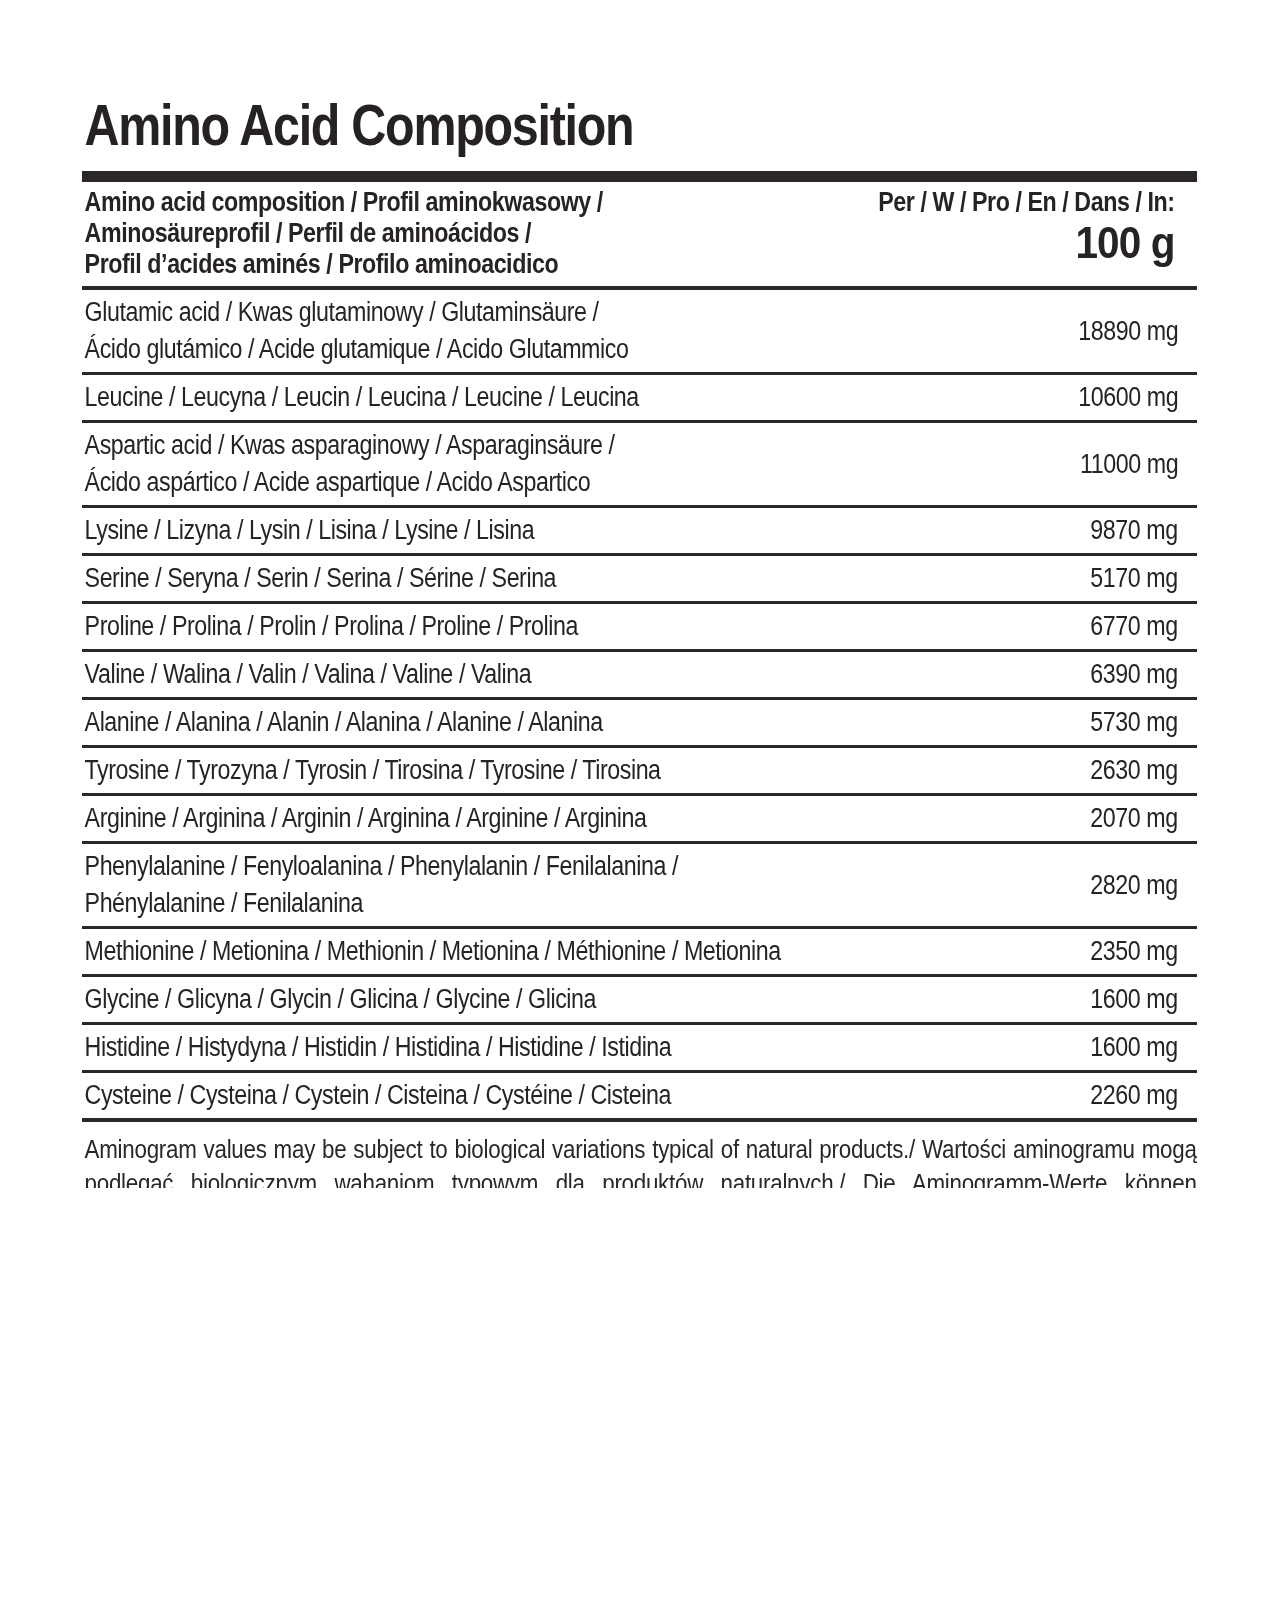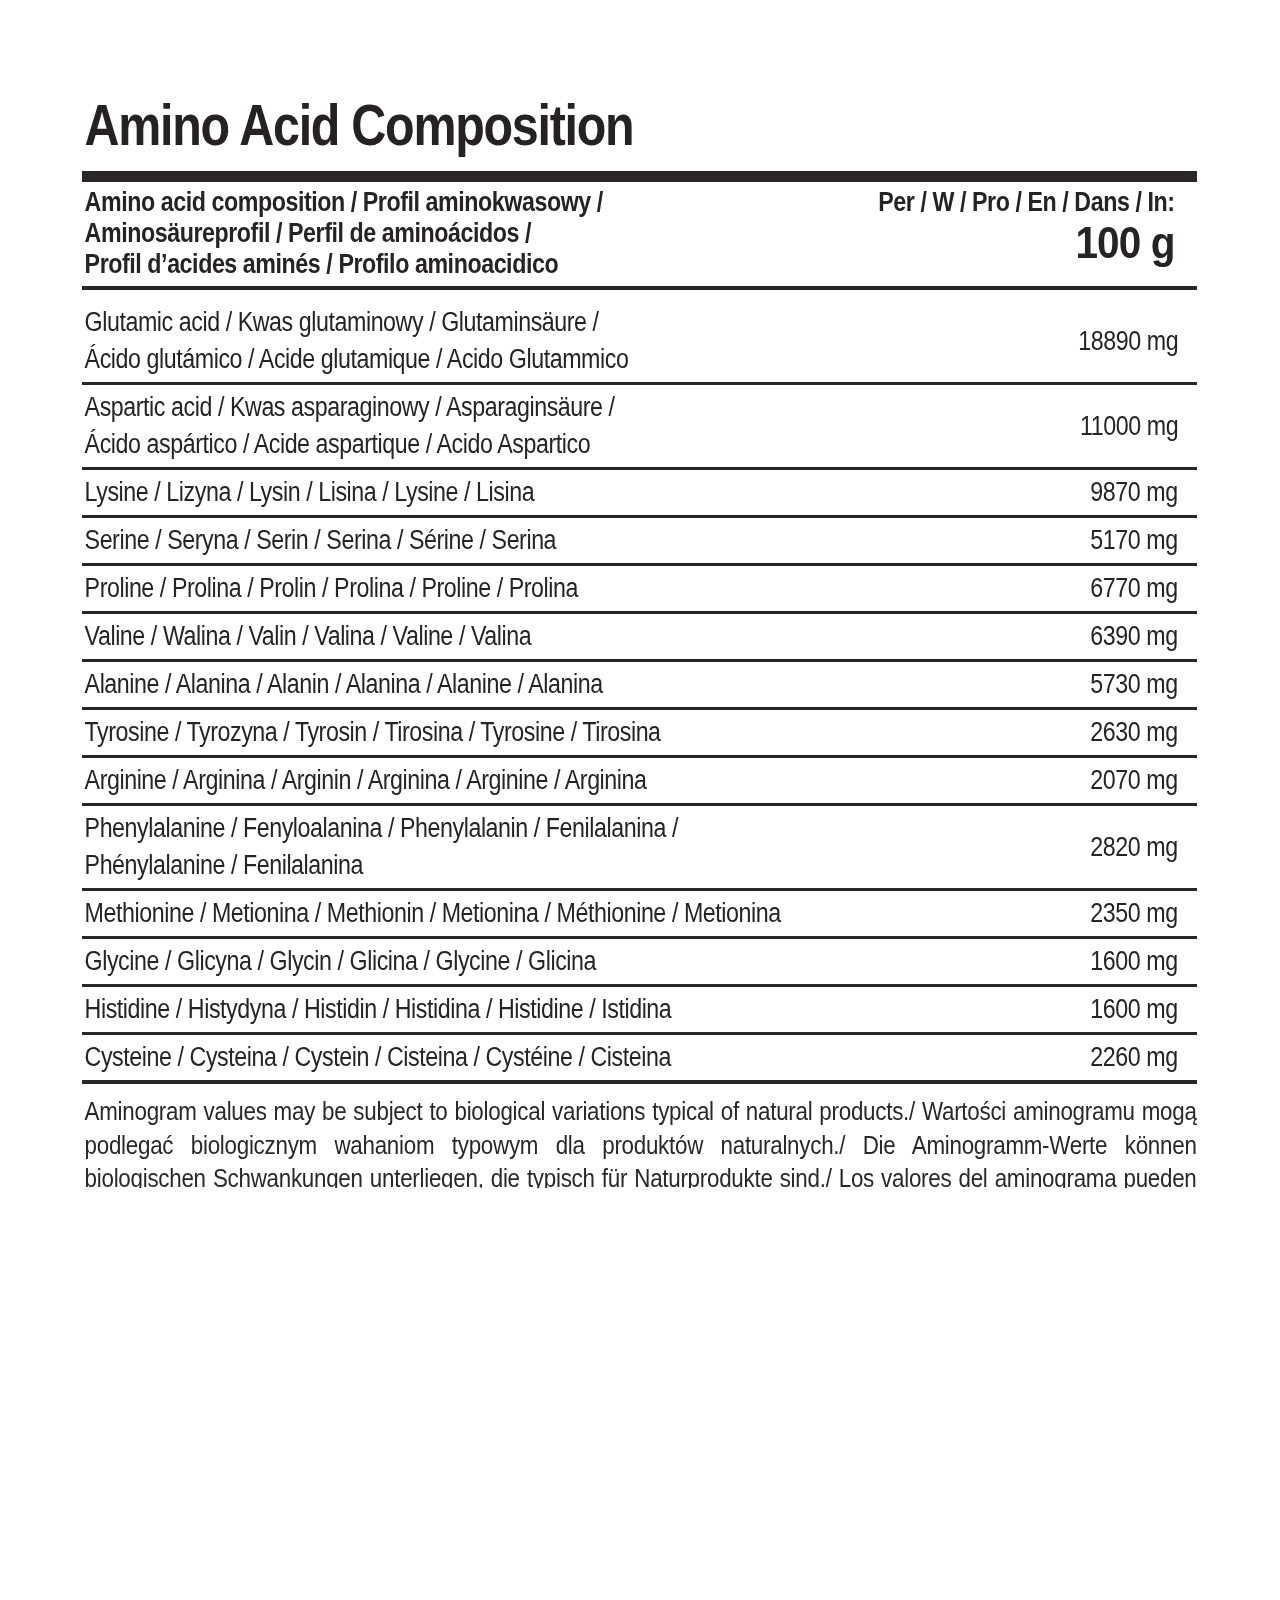--- a/index.html
+++ b/index.html
@@ -73,21 +73,21 @@
     line-height: 46px;
     letter-spacing: -1px;
     transform: scaleX(0.9);
     transform-origin: 100% 0;
     margin-top: 2px;
   }
   .rule-strong {
     height: 4px;
     background: #2b2728;
   }
-  .amino-table { width: 100%; margin-top: 10px; }
+  .amino-table { width: 100%; }
   .table-row {
     display: flex;
     justify-content: space-between;
     align-items: center;
     border-bottom: 3px solid #2b2728;
     padding: 4px 0;
     min-height: 45px;
   }
   .table-row:last-child { border-bottom-width: 4px; gap: 16px; }
   .row-label {
@@ -149,20 +149,24 @@
 
     <div class="rule-strong"></div>
 
     <div class="amino-table">
   <div class="table-row">
     <div class="row-label">Glutamic acid / Kwas glutaminowy / Glutaminsäure /
 Ácido glutámico / Acide glutamique / Acido Glutammico</div>
     <div class="row-value">18890 mg</div>
   </div>
 
+  <div class="table-row">
+    <div class="row-label">Leucine / Leucyna / Leucin / Leucina / Leucine / Leucina</div>
+    <div class="row-value">10600 mg</div>
+  </div>
 
   <div class="table-row">
     <div class="row-label">Aspartic acid / Kwas asparaginowy / Asparaginsäure /
 Ácido aspártico / Acide aspartique / Acido Aspartico</div>
     <div class="row-value">11000 mg</div>
   </div>
 
   <div class="table-row">
     <div class="row-label">Lysine / Lizyna / Lysin / Lisina / Lysine / Lisina</div>
     <div class="row-value">9870 mg</div>

